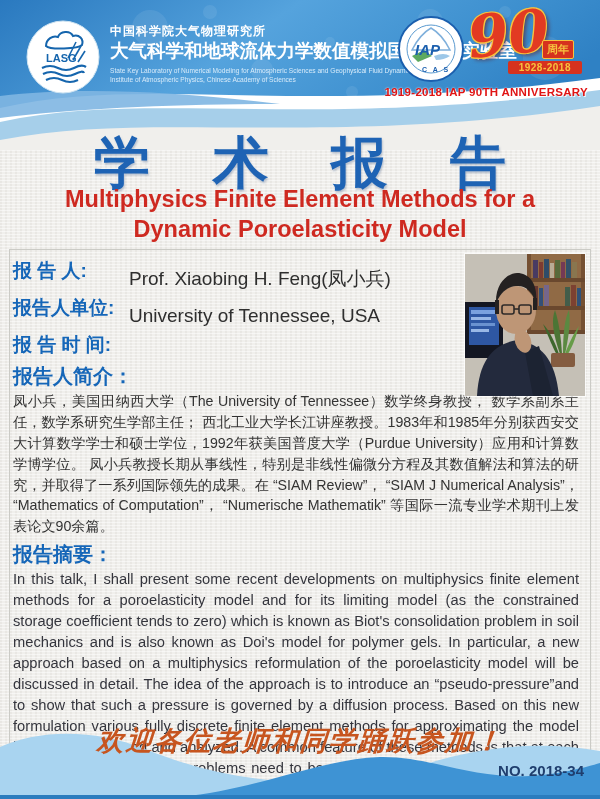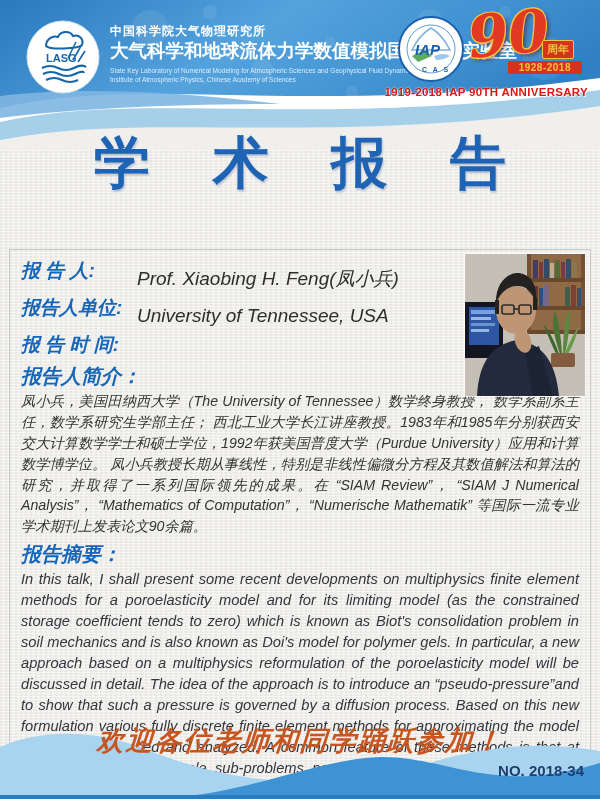--- a/index.html
+++ b/index.html
@@ -32,21 +32,21 @@
   .ann-banner{position:absolute;right:12px;top:86px;font-size:11.5px;font-weight:bold;color:#E01414;
        letter-spacing:.3px;text-shadow:0 0 2px #fff,1px 1px 0 rgba(255,255,255,.85);white-space:nowrap;}
   
   .title-cn{position:absolute;top:126px;left:0;width:100%;text-align:center;z-index:2;
        font-size:56px;font-weight:bold;color:#1E63B4;letter-spacing:.42em;text-indent:.42em;
        text-shadow:1px 2px 2px rgba(120,140,170,.45);}
   .title-en{position:absolute;top:184px;left:0;width:100%;text-align:center;z-index:2;
        font-size:23.5px;font-weight:bold;color:#CE2920;line-height:1.28;}
   
   .content{position:absolute;top:249px;left:9px;right:9px;bottom:26px;
-       border:1px solid #CBCBC6;border-bottom:none;padding:6px 11px 0 11px;z-index:1;font-style:italic;}
+       border:1px solid #CBCBC6;border-bottom:none;padding:6px 11px 0 3px;z-index:1;}
   .info-row{display:flex;line-height:29px;width:435px;}
   .info-label{width:116px;font-size:19px;font-weight:bold;color:#1566B8;flex:none;white-space:nowrap;}
   .info-value{font-size:19px;color:#2E2E2E;white-space:nowrap;margin-top:8px;}
   .photo{position:absolute;top:4px;right:5px;width:120px;height:142px;box-shadow:0 0 0 1px rgba(255,255,255,.7);}
   .sec-heading{font-size:20px;font-weight:bold;color:#1566B8;line-height:1.25;margin-top:5px;}
   .bio-text{font-size:14.2px;color:#333;line-height:1.47;text-align:justify;margin-top:2px;}
   .abs-text{font-size:14.7px;color:#34353D;line-height:1.43;text-align:justify;margin-top:2px;}
   
   .welcome{position:absolute;bottom:40px;left:0;width:100%;text-align:center;z-index:6;
        font-family:"DejaVu Serif","Liberation Serif",serif;font-style:italic;font-weight:bold;
@@ -125,20 +125,24 @@
 
     <div class="logo90">
       <div class="n90">90</div>
       <div class="zhounian">周年</div>
       <div class="years90">1928-2018</div>
     </div>
     <div class="ann-banner">1919-2018 IAP 90TH ANNIVERSARY</div>
   </div>
 
   <div class="title-cn">学 术 报 告</div>
+  <div class="title-en">
+    <div>Multiphysics Finite Element Methods for a</div>
+    <div>Dynamic Poroelasticity Model</div>
+  </div>
 
   <div class="content">
 
     <svg class="photo" viewBox="0 0 120 142">
       <rect width="120" height="142" fill="#CFC9BD"></rect>
 
       <rect x="62" y="0" width="58" height="80" fill="#966E45"></rect>
       <rect x="62" y="0" width="4" height="80" fill="#7A5230"></rect>
         <rect x="116" y="0" width="4" height="80" fill="#7A5230"></rect>
       <rect x="62" y="24" width="58" height="4" fill="#6E4A2C"></rect>

